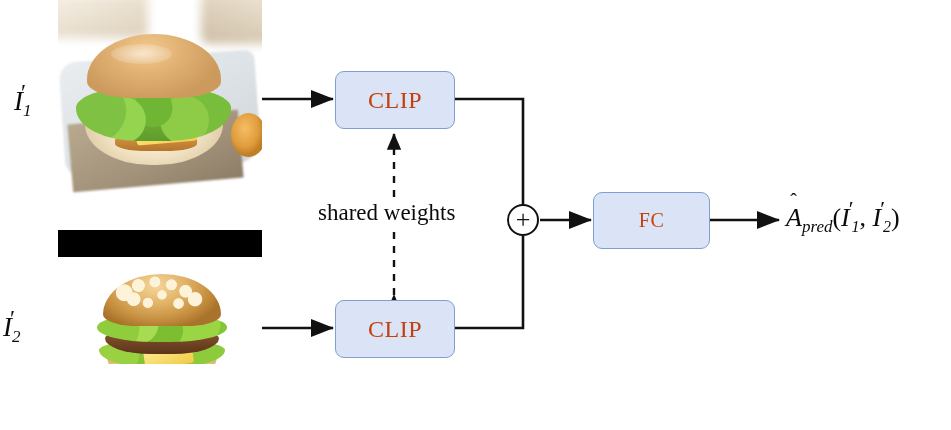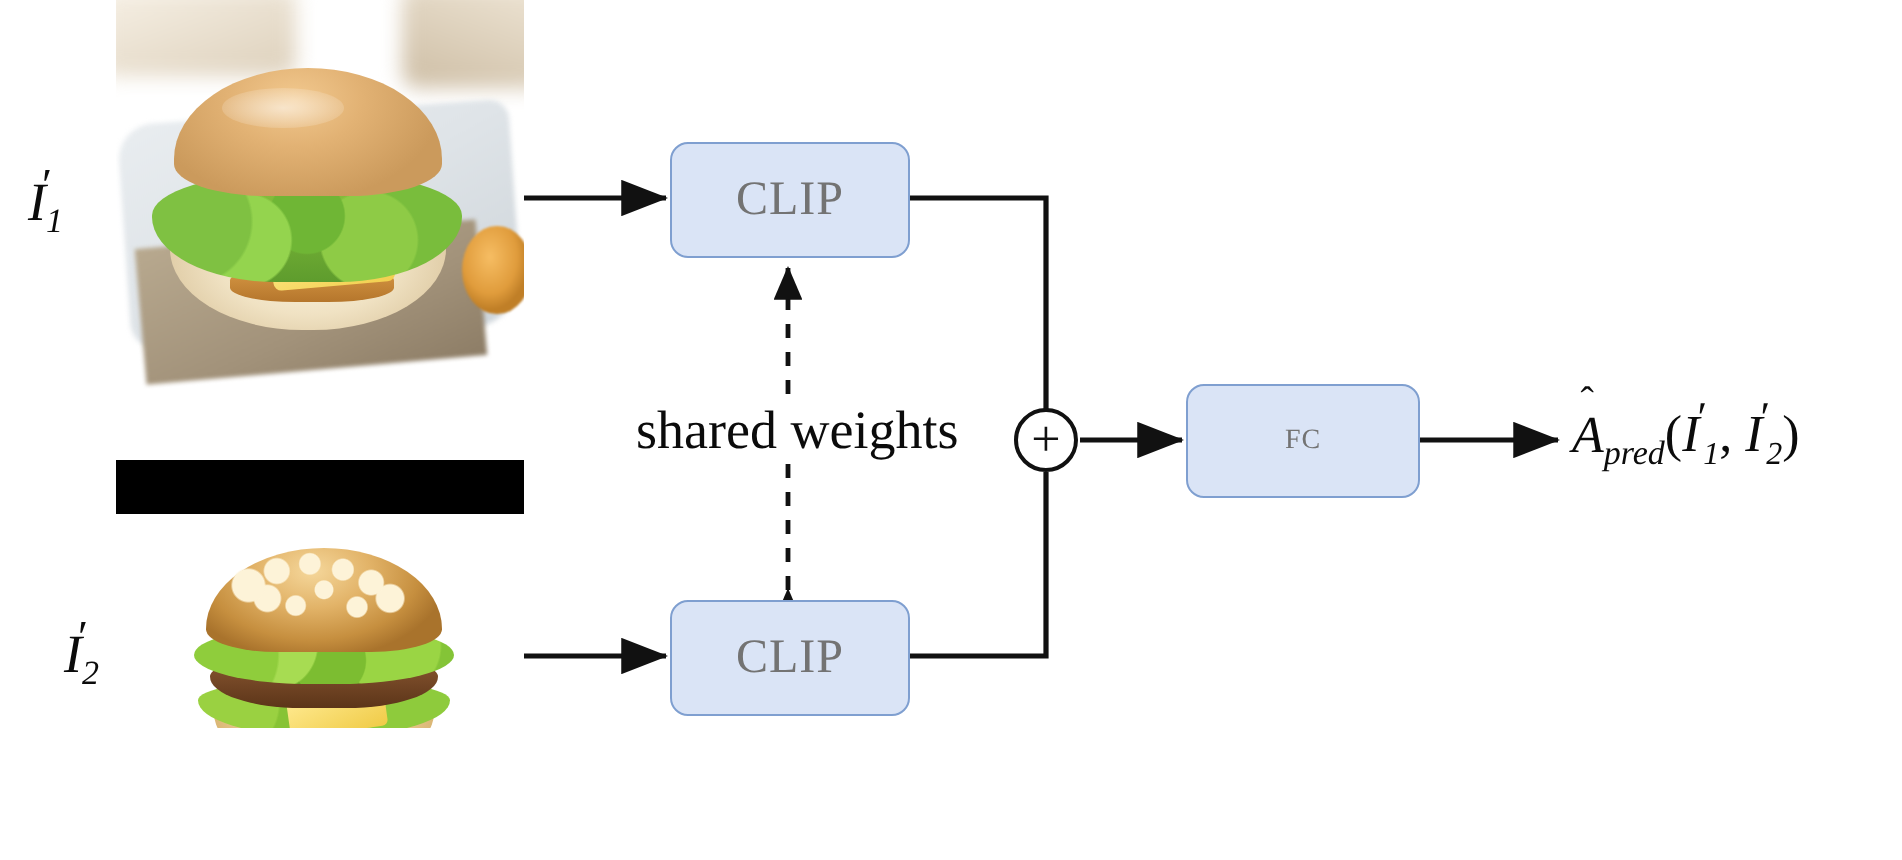--- a/index.html
+++ b/index.html
@@ -275,57 +275,57 @@
     position: absolute;
     box-sizing: border-box;
     background: #dae4f6;
     border: 1.6px solid #7f9fd0;
     border-radius: 9px;
     display: flex;
     align-items: center;
     justify-content: center;
     font-family: "Liberation Serif", serif;
     font-size: 24px;
-    color: #737373;
+    color: #c2410c;
     letter-spacing: .5px;
   }
   #clip-top   { left: 335px; top: 71px;  width: 120px; height: 58px; }
   #clip-bottom{ left: 335px; top: 300px; width: 120px; height: 58px; }
-  #fc-box     { left: 593px; top: 192px; width: 117px; height: 57px; font-size: 14px; }
+  #fc-box     { left: 593px; top: 192px; width: 117px; height: 57px; font-size: 20px; }
 
   
   .math-label {
     position: absolute;
     font-family: "Liberation Serif", serif;
     font-style: italic;
     font-size: 27px;
     color: #0b0b0b;
     white-space: nowrap;
   }
   #label-i1 { left: 14px; top: 80px; }
-  #label-i2 { left: 32px; top: 306px; }
+  #label-i2 { left: 3px; top: 306px; }
   .math-label .sub {
     font-size: 17px;
     font-style: italic;
     vertical-align: sub;
     margin-left: -3px;
   }
   .math-label .prime {
     font-style: normal;
     font-size: 23px;
     vertical-align: super;
     margin-left: -2px;
   }
 
   #shared-weights-label {
     position: absolute;
     left: 312px;
     top: 199px;
     font-family: "Liberation Serif", serif;
-    font-size: 27px;
+    font-size: 23px;
     color: #0b0b0b;
     background: #ffffff;
     padding: 1px 6px;
     white-space: nowrap;
   }
 
   #output-label {
     position: absolute;
     left: 786px;
     top: 196px;

